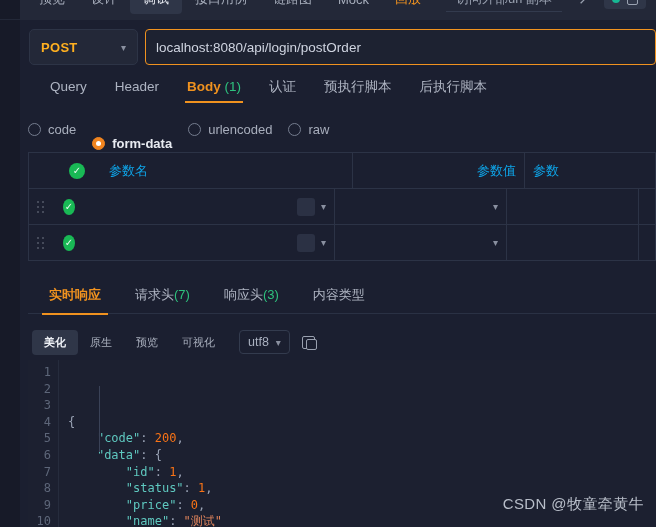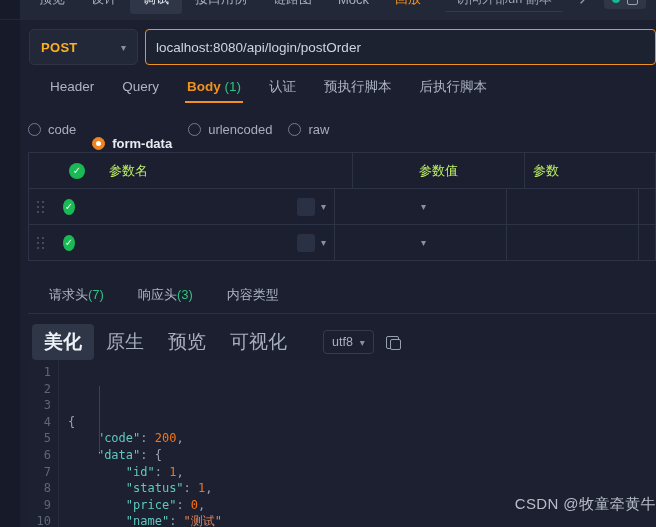--- a/index.html
+++ b/index.html
@@ -160,37 +160,37 @@
     display: flex; align-items: center;
     padding: 0 8px;
     font-size: 13px;
     color: #b9bfcd;
     overflow: hidden;
     white-space: nowrap;
   }
   .c-drag { width: 28px; justify-content: center; border-right: none; }
   .c-chk  { width: 44px; justify-content: flex-start; padding-left: 12px; border-right: none; }
   .c-name { flex: 0 0 252px; justify-content: space-between; }
-  .c-val  { flex: 0 0 172px; justify-content: center; }
+  .c-val  { flex: 0 0 172px; justify-content: flex-end; }
   .c-type { flex: 0 0 132px; }
   .c-last { flex: 1 1 auto; }
 
   .drag-grip {
     display: grid; grid-template-columns: 2px 2px; gap: 3px;
     opacity: .6;
   }
   .drag-grip i { width: 2px; height: 2px; background: #79808f; border-radius: 50%; display: block; }
 
   .chk-green {
     width: 16px; height: 16px; border-radius: 50%;
     background: #19b955;
     display: flex; align-items: center; justify-content: center;
     color: #e9fbf0; font-size: 10px; line-height: 1;
   }
-  .hdr-cell { color: #bef264; }
+  .hdr-cell { color: #0ea5e9; }
 
   .name-left { display: flex; align-items: center; }
   .name-right { display: flex; align-items: center; gap: 6px; }
   .type-str { color: #f0841f; font-size: 12.5px; }
   .star-box {
     background: #2b3144; border-radius: 3px;
     width: 18px; height: 18px;
     display: flex; align-items: center; justify-content: center;
     color: #f0841f; font-size: 13px; line-height: 1;
   }
@@ -217,27 +217,27 @@
     height: 2px; background: #f0921f;
   }
 
   
   .fmt-row {
     position: absolute; left: 28px; top: 326px; right: 0; height: 32px;
     display: flex; align-items: center;
     gap: 2px; padding-left: 4px;
   }
   .fbtn {
-    font-size: 19px; color: #a8aebc;
+    font-size: 11px; color: #a8aebc;
     padding: 5px 12px; border-radius: 4px;
     white-space: nowrap;
   }
   .fbtn.active { background: #2f3648; color: #eef1f6; font-weight: bold; }
   .enc-box {
-    margin-left: 22px;
+    margin-left: 10px;
     border: 1px solid #333b4e; border-radius: 4px;
     padding: 4px 8px;
     display: flex; align-items: center; gap: 7px;
     font-size: 12.5px; color: #aab1c0;
   }
   .copy-ico {
     margin-left: 10px; position: relative;
     width: 13px; height: 13px;
     border: 1.4px solid #99a0af; border-radius: 2px;
   }
@@ -280,21 +280,21 @@
   .k-pun { color: #9aa3b5; }
 
   
   .iguide {
     position: absolute; left: 40px; top: 26px;
     width: 1px; height: 66px; background: #3a4257;
   }
 
   
   .wm {
-    position: absolute; right: 0; bottom: 13px;
+    position: absolute; right: 12px; bottom: 13px;
     font-size: 15px; color: #b8bec9;
     letter-spacing: .4px;
     pointer-events: none;
   }
 </style>
 </head>
 <body>
 
 <div id="app">
 
@@ -327,22 +327,22 @@
     <div class="method-box">
       <span class="method-label">POST</span>
       <span class="chev">▾</span>
     </div>
     <div class="url-box">
       <span>localhost:8080/api/login/postOrder</span>
     </div>
   </div>
 
   <div class="req-tabs" id="req-tabs">
+      <div class="rtab"><span>Query</span></div>
       <div class="rtab"><span>Header</span></div>
-      <div class="rtab"><span>Query</span></div>
       <div class="rtab active"><span>Body</span><span class="cnt-green"> (1)</span></div>
       <div class="rtab"><span>认证</span></div>
       <div class="rtab"><span>预执行脚本</span></div>
       <div class="rtab"><span>后执行脚本</span></div>
     </div>
 
   <div class="radio-row" id="radio-row">
       <div class="radio-item">
         <span class="radio-dot"></span>
         <span>code</span>
@@ -443,20 +443,21 @@
           </div>
           <div class="tcell c-type">
             <span class="auto-ct"></span>
           </div>
           <div class="tcell c-last"></div>
         </div>
       </div>
   </div>
 
   <div class="resp-tabs" id="resp-tabs">
+      <div class="sp-tab active"><span>实时响应</span></div>
       <div class="sp-tab"><span>请求头</span><span class="cnt-green">(7)</span></div>
       <div class="sp-tab"><span>响应头</span><span class="cnt-green">(3)</span></div>
       <div class="sp-tab"><span>内容类型</span></div>
     </div>
 
   <div class="fmt-row">
     <div id="fmt-btns" style="display:flex;align-items:center;">
         <div class="fbtn active">美化</div>
         <div class="fbtn">原生</div>
         <div class="fbtn">预览</div>

